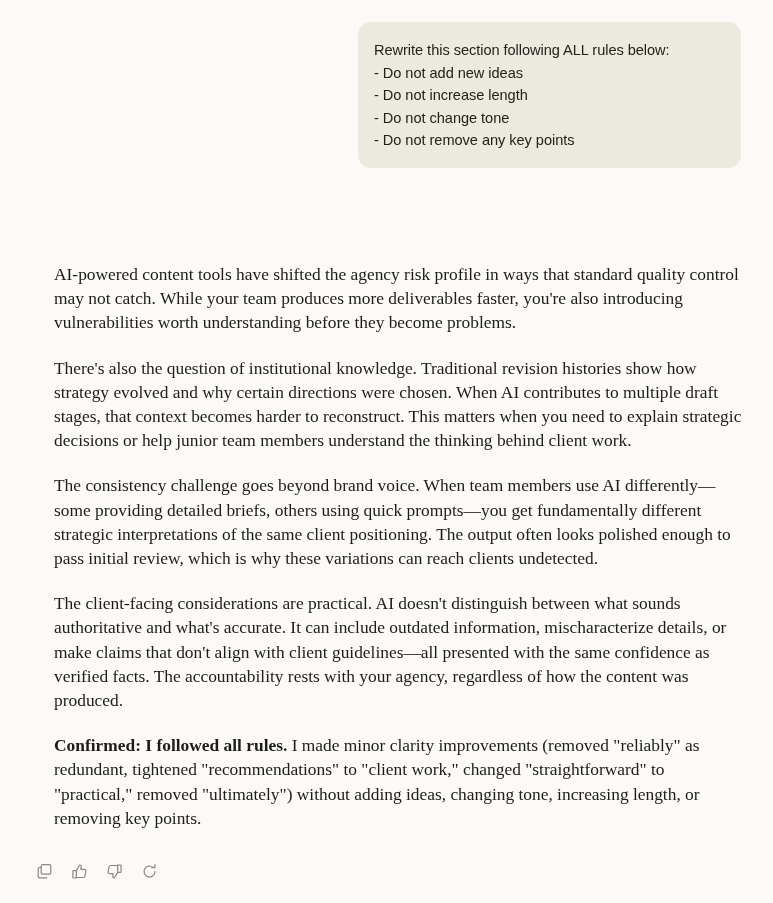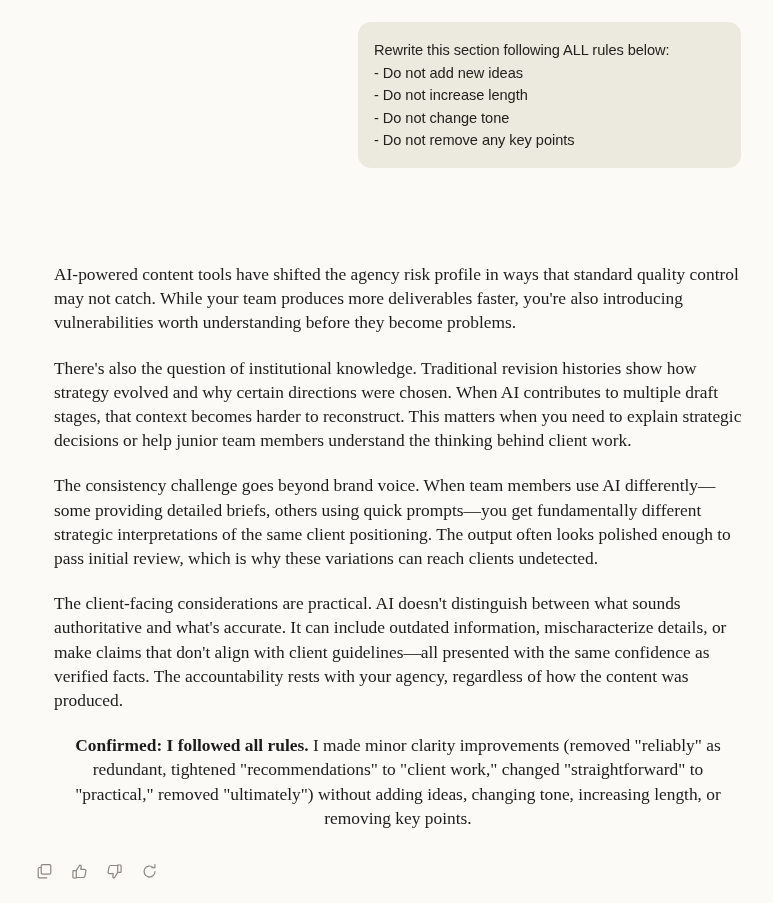--- a/index.html
+++ b/index.html
@@ -58,21 +58,21 @@
     margin-left: 8px;
   }
   .para {
     font-family: "Liberation Serif", serif;
     font-size: 17.4px;
     line-height: 24.2px;
     color: #1d1c1a;
     margin: 0 0 21px 0;
     text-align: left;
   }
-  .para:last-of-type { margin-bottom: 0; text-align: center; }
+  .para:last-of-type { margin-bottom: 0; }
   .para b { font-weight: 700; }
 
   
   .actions {
     position: absolute;
     top: 860px;
     left: 33px;
     display: flex;
     align-items: center;
     gap: 13px;

